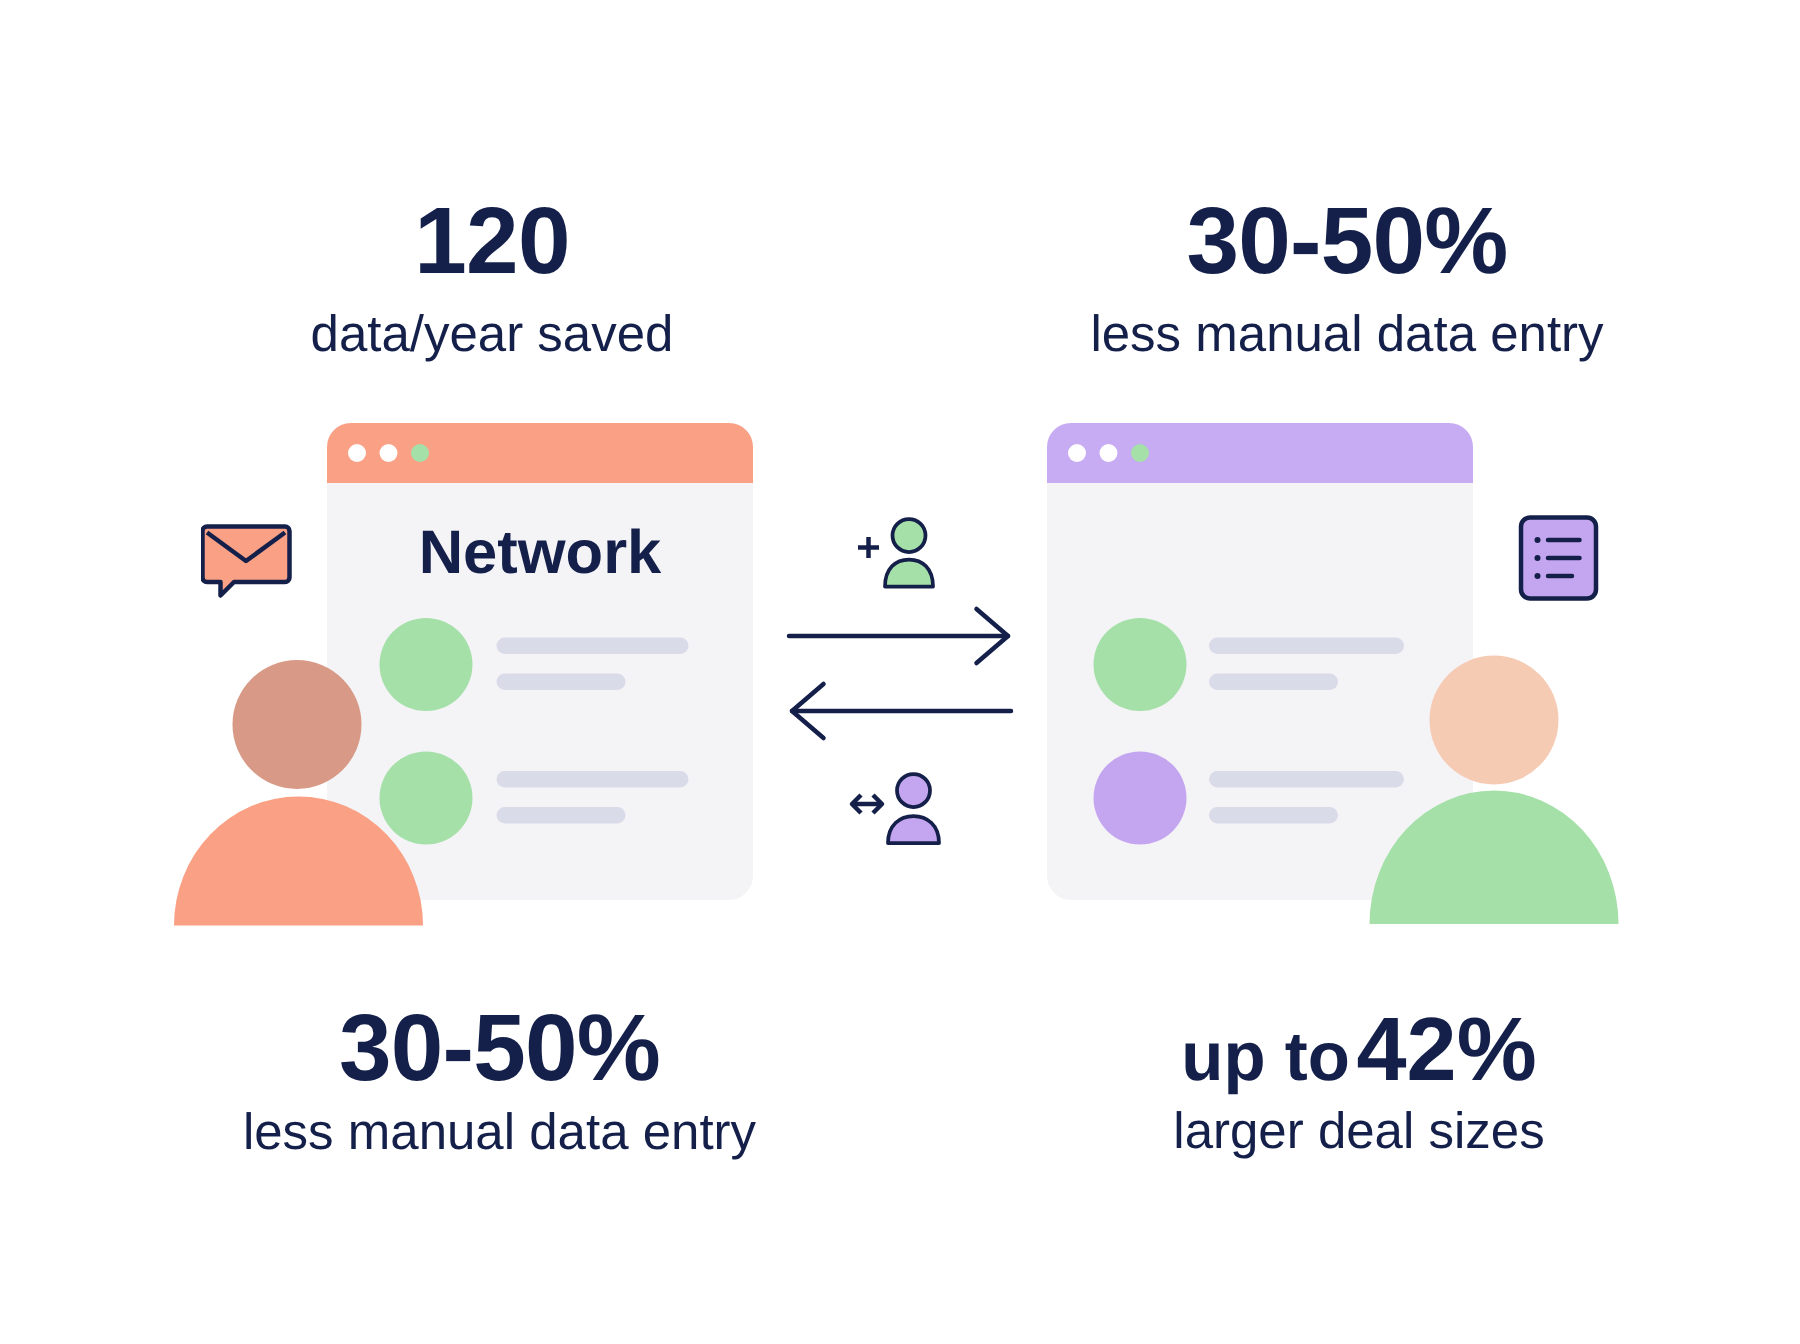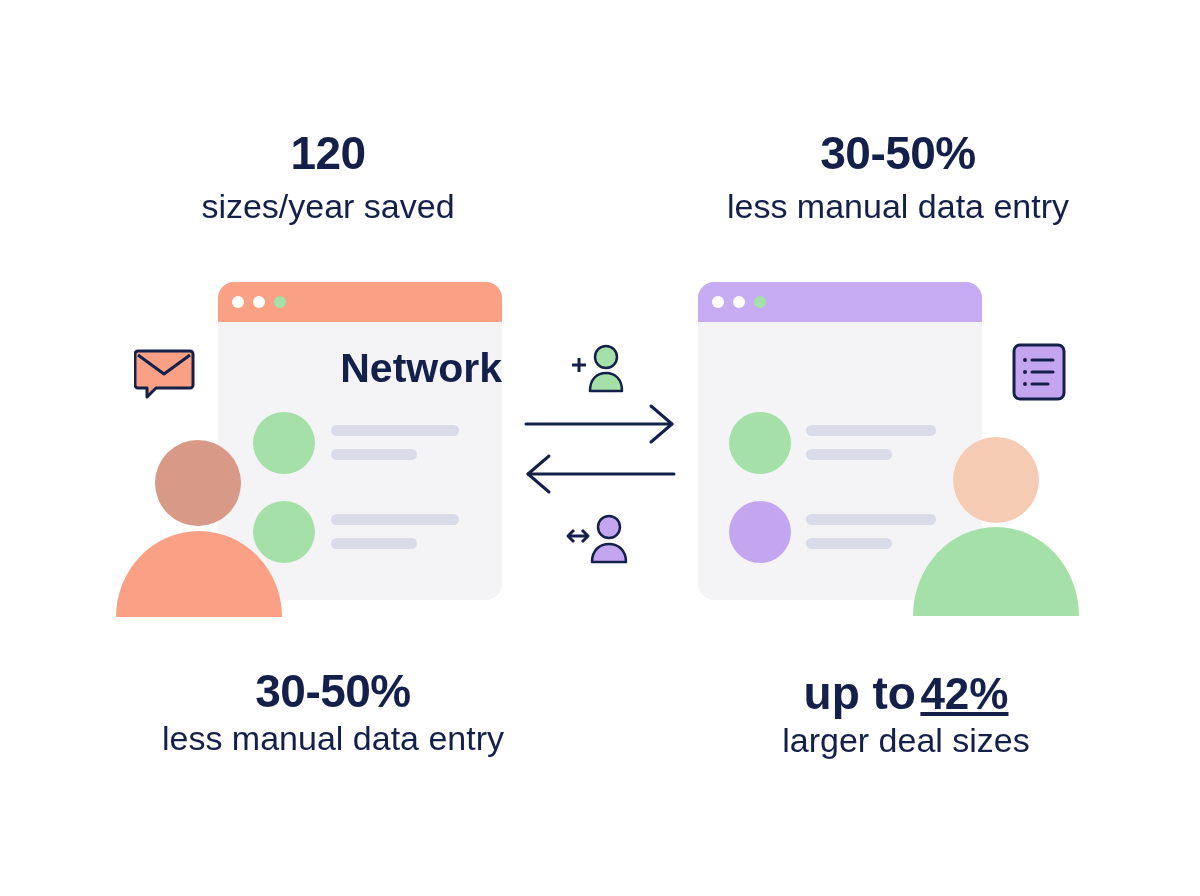--- a/index.html
+++ b/index.html
@@ -4,47 +4,47 @@
   <style>
     html, body { margin:0; padding:0; }
     body {
       width:1200px; height:896px; position:relative; overflow:hidden;
       background:#ffffff;
       font-family:"Liberation Sans", "DejaVu Sans", sans-serif;
       color:#14204a;
     }
     .abs { position:absolute; }
     .stat { position:absolute; text-align:center; color:#14204a; }
-    .stat .big { font-weight:700; font-size:46px; line-height:1; letter-spacing:-0.5px; }
+    .stat .big { font-weight:700; font-size:63px; line-height:1; letter-spacing:-0.5px; }
     .stat .sub { font-size:34px; line-height:1.1; margin-top:14px; }
     .stat .mixed .small { font-size:46px; font-weight:700;text-align:center; }
-    .stat .mixed .large { font-size:44px; font-weight:700;text-decoration:underline; }
+    .stat .mixed .large { font-size:60px; font-weight:700; }
 
     .window {
       position:absolute; background:#f4f4f7; border-radius:16px; overflow:hidden;
     }
     .window .titlebar { height:40px; display:flex; align-items:center; padding-left:14px; gap:9px; }
     .window .dot { width:12px; height:12px; border-radius:50%; background:#ffffff; }
     .window .dot.green { background:#a4e0a8; }
     .window .wtitle {
-      position:absolute; left:0; right:0; top:63px; text-align:right;
+      position:absolute; left:0; right:0; top:63px; text-align:center;
       font-weight:700; font-size:41px; color:#14204a;
     }
     .row-avatar { position:absolute; width:62px; height:62px; border-radius:50%; }
     .bar { position:absolute; height:11px; border-radius:6px; background:#dadbe8; }
 
     .person-head { position:absolute; border-radius:50%; }
     .person-body { position:absolute; border-radius:50% 50% 0 0 / 100% 100% 0 0; }
   </style>
 </head>
 <body>
 
 <div class="stat" style="left:128px; top:130px; width:400px;">
   <div class="big">120</div>
-  <div class="sub" style="margin-top:12px;">sizes/year saved</div>
+  <div class="sub" style="margin-top:12px;">data/year saved</div>
 </div>
 
 <div class="stat" style="left:688px; top:130px; width:420px;">
   <div class="big">30-50%</div>
   <div class="sub" style="margin-top:12px;">less manual data entry</div>
 </div>
 
 <div class="window" style="left:218px; top:282px; width:284px; height:318px;">
   <div class="titlebar" style="background:#f9a085;">
     <span class="dot"></span>

